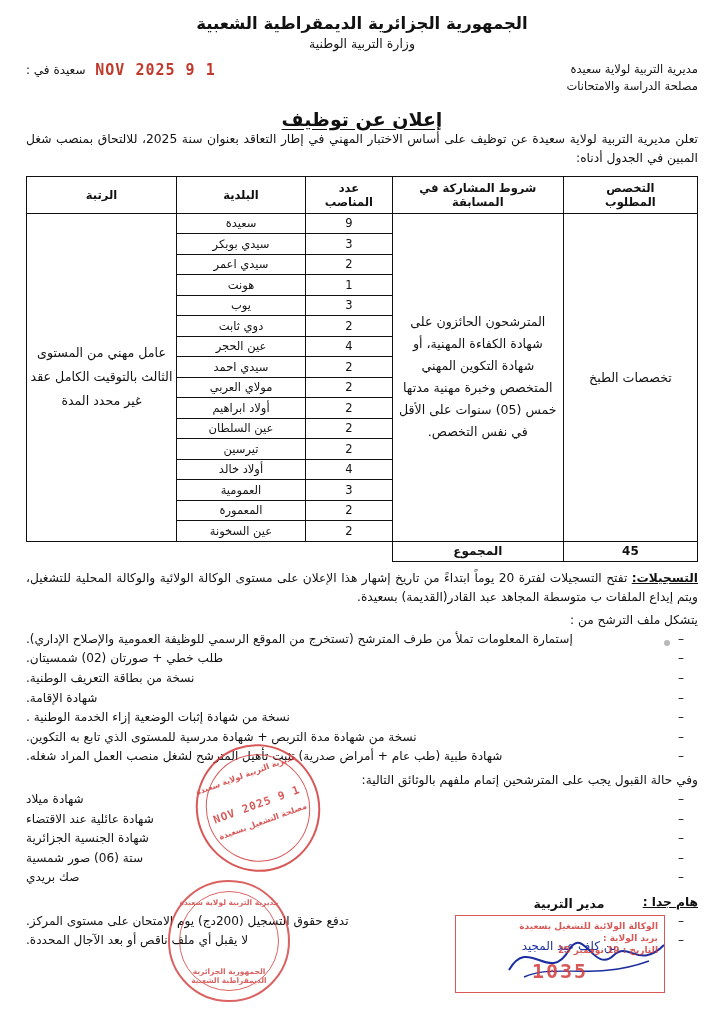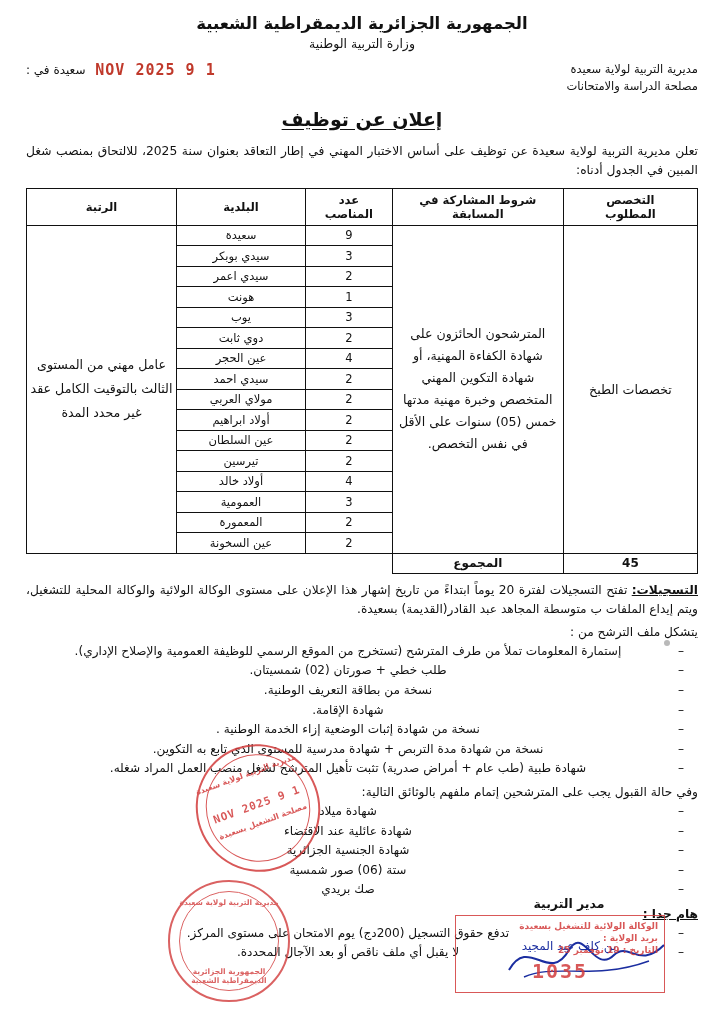--- a/index.html
+++ b/index.html
@@ -29,21 +29,21 @@
   .hdr-left{font-size:12px;text-align:left;padding-top:4px;position:relative;}
   .date-label{display:inline-block;vertical-align:middle;}
   .date-stamp{
     display:inline-block;vertical-align:middle;
     color:#c0392b;font-weight:bold;font-size:15px;
     letter-spacing:1px;margin-left:6px;
     font-family:"DejaVu Sans Mono", monospace;
   }
   .title{
     text-align:center;font-size:19px;font-weight:bold;
-    margin-top:12px;margin-bottom:12px;
+    margin-top:12px;margin-bottom:0;
     text-decoration:underline;
     text-underline-offset:3px;
   }
   .intro{
     font-size:12.3px;line-height:1.55;text-align:justify;
     direction:rtl;margin:0 0 8px 0;
   }
   
   table.main{
     width:100%;border-collapse:collapse;
@@ -72,21 +72,21 @@
     font-size:12.2px;line-height:1.55;text-align:justify;
     margin-top:7px;direction:rtl;
   }
   .u{text-decoration:underline;font-weight:bold;}
   .sub-lead{font-size:12.2px;margin-top:6px;font-weight:normal;}
   ul.dashes{
     list-style:none;margin:3px 0 0 0;padding:0 14px 0 0;
   }
   ul.dashes li{
     font-size:12.1px;line-height:1.62;position:relative;
-    padding-right:14px;text-align:center;
+    padding-right:14px;text-align:left;
   }
   ul.dashes li:before{
     content:"\2013";position:absolute;right:0;top:0;
   }
   .center-list{padding-right:0;text-align:center;}
   .center-list li{padding-right:0;text-align:center;}
   .center-list li:before{content:"";}
   .note-head{font-size:12.2px;font-weight:bold;margin-top:7px;text-decoration:underline;}
   
   .stamp-red{

